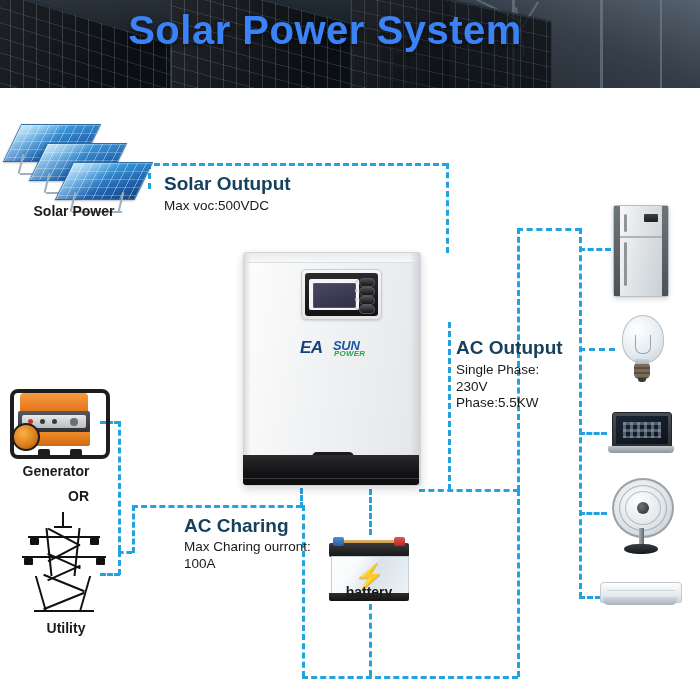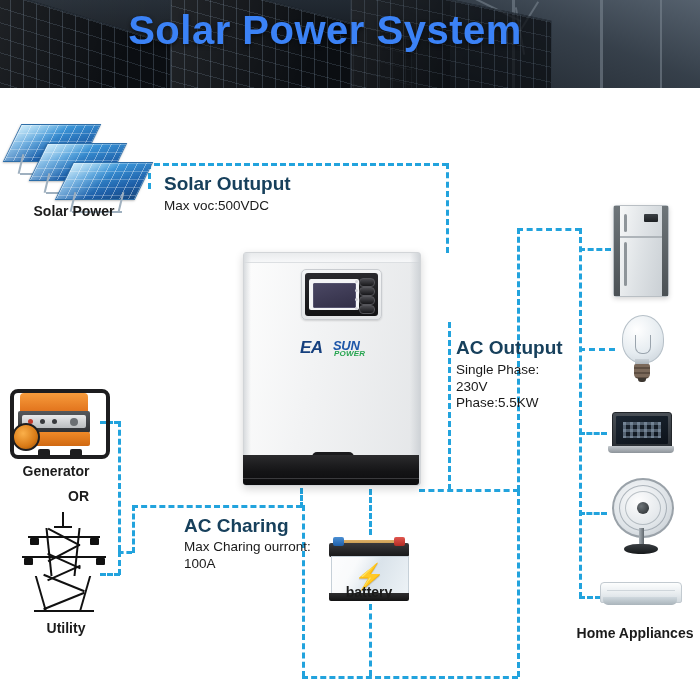--- a/index.html
+++ b/index.html
@@ -442,15 +442,14 @@
     <div class="fan-foot"></div>
   </div>
 
   <div class="ac">
     <div class="ac-body">
         <div class="ac-line"></div>
       </div>
     <div class="ac-vent"></div>
   </div>
 
-  <div class="block cap" style="left:570px;top:625px;width:130px;">Home Appliances</div>
 
 </div>
 
 </body></html>

